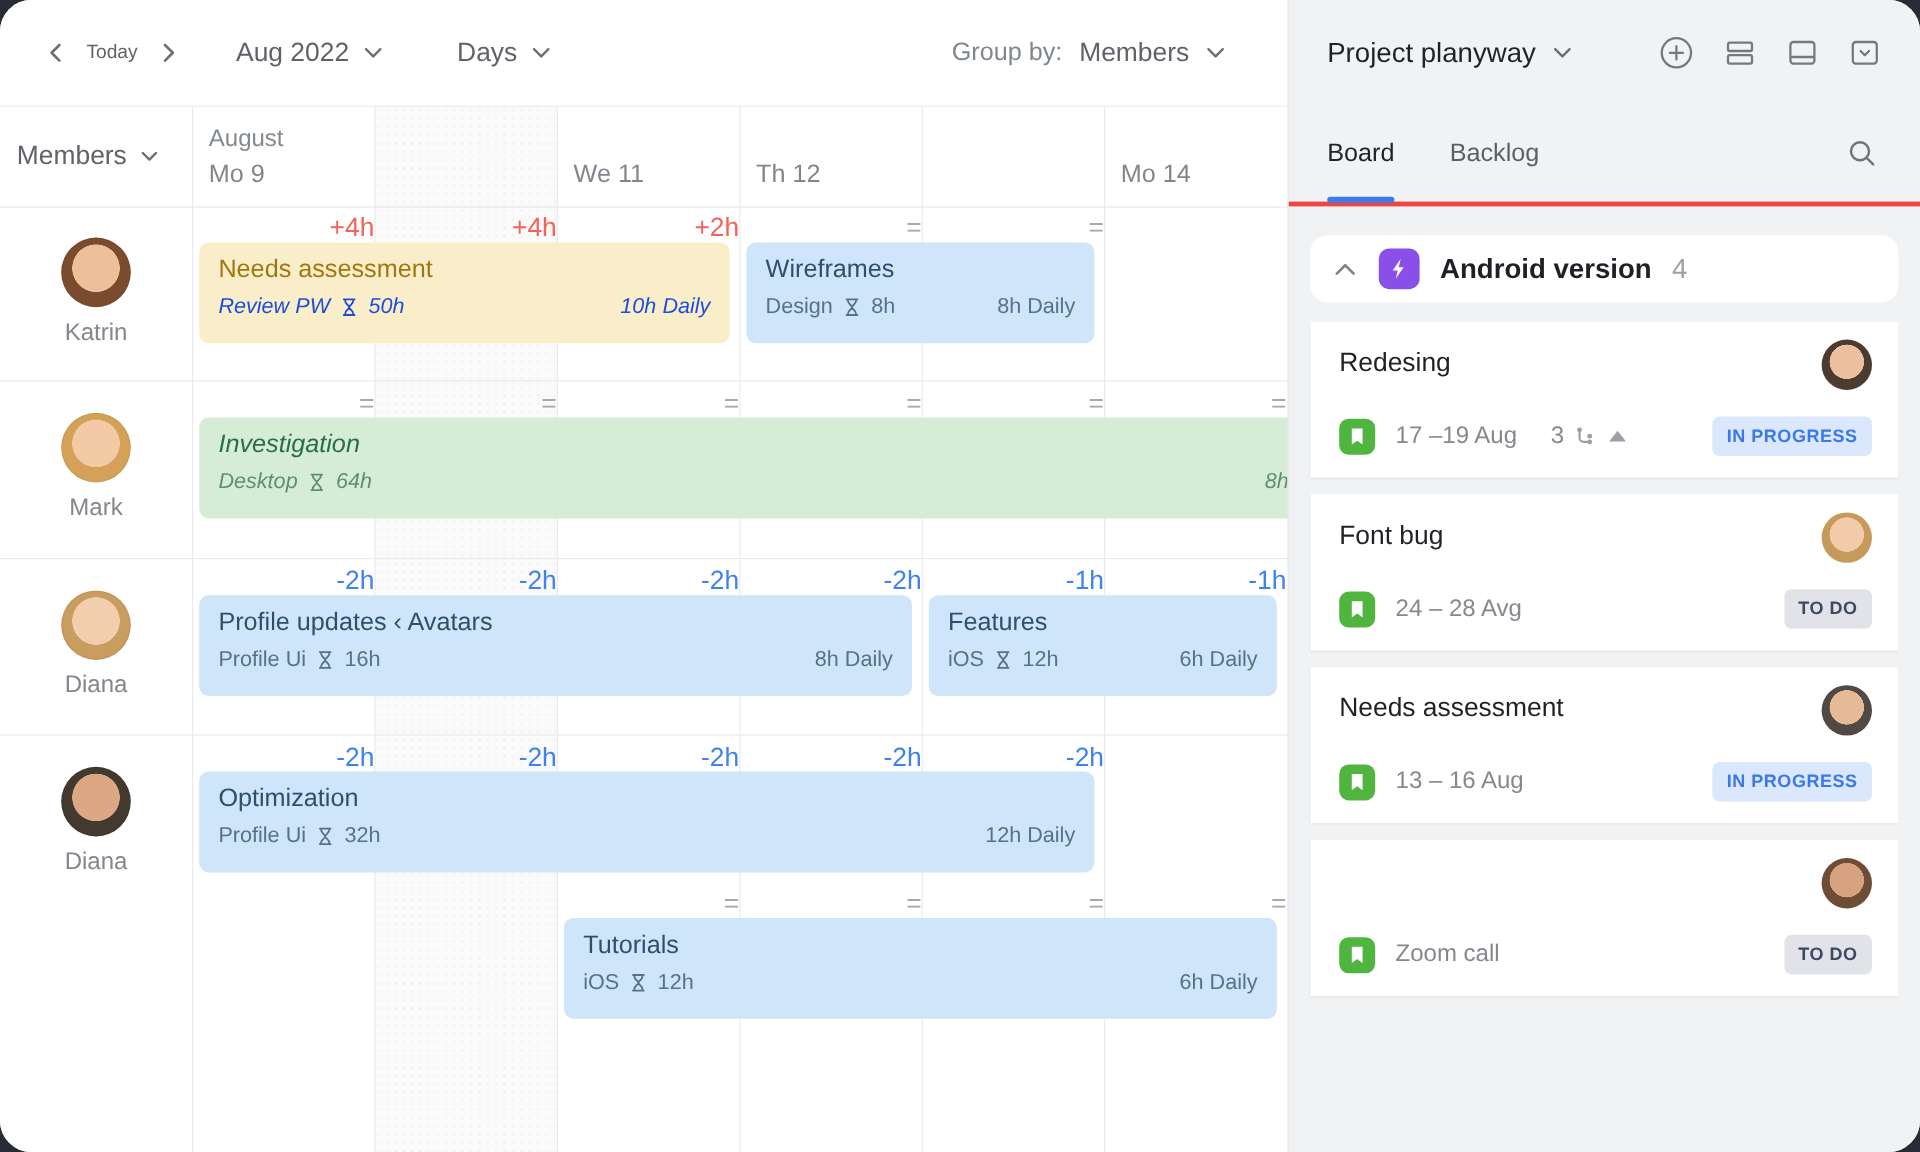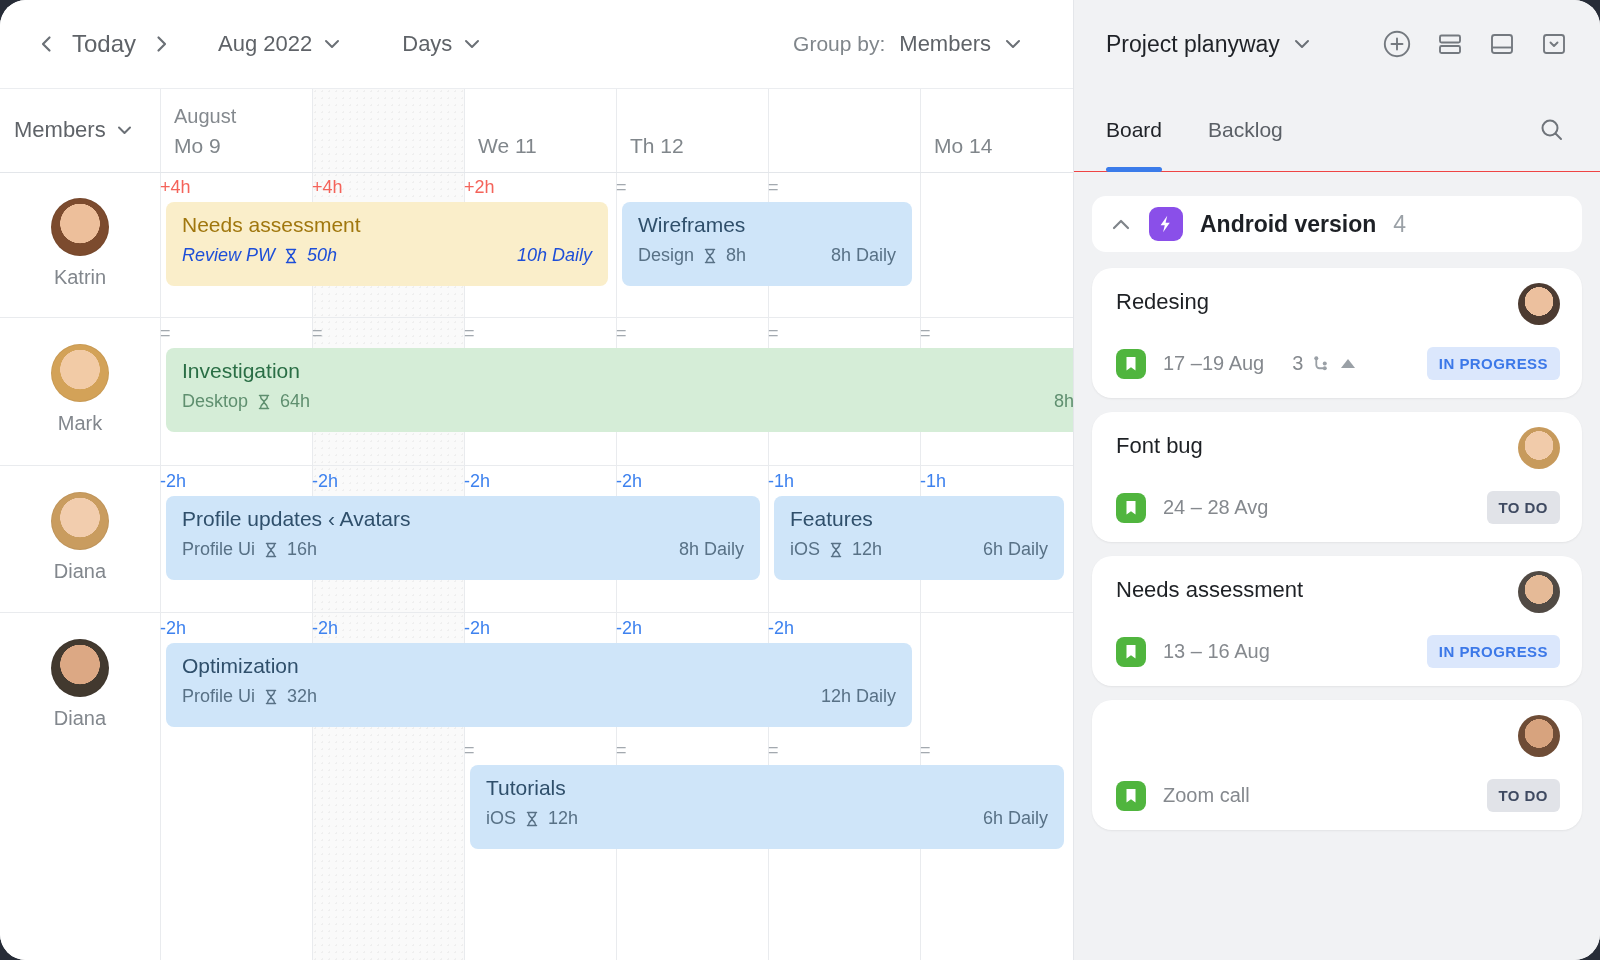--- a/index.html
+++ b/index.html
@@ -5,21 +5,21 @@
   html,body{margin:0;padding:0}
   body{width:1600px;height:960px;background:#272c37;font-family:"Liberation Sans", sans-serif;position:relative;overflow:hidden}
   *{box-sizing:border-box}
   .app{position:absolute;inset:0;border-radius:26px;overflow:hidden;background:#fff;display:flex}
 
   
   .cal{position:relative;width:1073px;height:100%;background:#fff;flex:none}
   .toolbar{position:absolute;top:0;left:0;width:100%;height:88px;display:flex;align-items:center;padding:0 52px 0 30px;color:#5f6368}
   .navbtn{background:none;border:none;padding:6px;cursor:pointer;display:flex;align-items:center;color:#6b7076}
   .tbtxt{font-size:21px;color:#5f6368}
-  .tbbtn{background:none;border:none;font-size:24px;color:#5f6368;padding:4px 8px;cursor:pointer;font-family:inherit}
+  .tbbtn{background:none;border:none;font-size:16px;color:#5f6368;padding:4px 8px;cursor:pointer;font-family:inherit}
   .dd{display:flex;align-items:center;gap:12px;cursor:pointer}
   .chev{flex:none}
   .gb{margin-left:auto;display:flex;align-items:center;gap:14px}
   .gb .lab{color:#80868b;font-size:21px}
   .gb .val{color:#5f6368;font-size:22px}
 
   .todaycol{position:absolute;top:88px;bottom:0;width:152px;background:#fafafa;background-image:radial-gradient(rgba(0,0,0,.045) 1px, transparent 1px);background-size:7px 7px}
   .vline{position:absolute;top:88px;bottom:0;width:1px;background:#e9ebee}
   .hline{position:absolute;left:0;width:1073px;height:1px;background:#e9ebee}
   .hline.hdrtop{background:#ebedf0}
@@ -32,21 +32,21 @@
   .dhead.today{flex-direction:row;align-items:flex-end;gap:12px;padding-bottom:8px}
   .todaytxt{font-size:21px;padding-bottom:10px}
   .todaycirc{width:40px;height:40px;border-radius:50%;color:#fff;font-size:21px;font-weight:700;display:flex;align-items:center;justify-content:center}
 
   .rows{position:absolute;top:172px;left:0;right:0;bottom:0}
   .mrow{position:relative;width:100%}
   .mrow.bb{border-bottom:1px solid #e9ebee}
   .av{position:absolute;left:51px;top:26px;width:58px;height:58px;border-radius:50%;box-shadow:inset 0 0 0 1px rgba(0,0,0,.05)}
   .mname{position:absolute;top:94px;left:0;width:160px;text-align:center;color:#82878d;font-size:20px}
   .lane{position:absolute;left:160px;right:0;height:120px}
-  .delta{position:absolute;top:5px;width:152px;text-align:left;font-size:18px}
+  .delta{position:absolute;top:5px;width:152px;text-align:right;font-size:22px}
   .bar{position:absolute;top:30px;height:84px;border-radius:8px;padding:10px 16px 12px;cursor:pointer;overflow:hidden}
   .bar-title{font-size:21px;line-height:1.25;white-space:nowrap}
   .bar-sub{display:flex;justify-content:space-between;align-items:center;font-size:18px;margin-top:7px}
   .bar-proj{display:flex;align-items:center;gap:9px;white-space:nowrap}
   .hg{flex:none}
 
   
   .a1{background:radial-gradient(circle at 50% 44%, #edbf9b 0 45%, #7c4b2e 46% 100%)}
   .a2{background:radial-gradient(circle at 50% 44%, #f2cba6 0 45%, #d3a258 46% 100%)}
   .a3{background:radial-gradient(circle at 50% 44%, #f2cdae 0 45%, #c99c5f 46% 100%)}
@@ -56,32 +56,32 @@
   .c3{background:radial-gradient(circle at 50% 44%, #e5ba97 0 45%, #514a44 46% 100%)}
   .c4{background:radial-gradient(circle at 50% 44%, #d7a37e 0 45%, #6e4c36 46% 100%)}
 
   
   .panel{position:relative;flex:1;height:100%;background:#f1f2f4;border-left:1px solid #e4e6ea}
   .panel-top{height:88px;display:flex;align-items:center;padding:0 30px 0 32px}
   .proj{display:flex;align-items:center;gap:14px;cursor:pointer}
   .proj .name{font-size:23px;color:#1f2227}
   .picons{margin-left:auto;display:flex;align-items:center;gap:20px}
   .pic{background:none;border:none;padding:2px;cursor:pointer;display:flex;color:#74797f}
-  .tabs{height:84px;display:flex;align-items:center;padding:0 30px 0 32px;border-bottom:1px solid #ef4444}
+  .tabs{height:84px;display:flex;align-items:center;padding:0 30px 0 32px;border-bottom:4px solid #ef4444}
   .tab{position:relative;height:100%;display:flex;align-items:center;font-size:21px;color:#5b6066;margin-right:46px;cursor:pointer}
   .tab.active{color:#202328}
   .tab.active::after{content:'';position:absolute;left:0;right:0;bottom:-1px;height:5px;border-radius:3px;background:#3b7cea}
   .searchbtn{margin-left:auto;background:none;border:none;cursor:pointer;display:flex;color:#6f747a;padding:4px}
   .pcontent{padding:24px 18px 0}
   .ghead{height:56px;background:#fff;border-radius:14px;display:flex;align-items:center;gap:17px;padding:0 18px;margin-bottom:16px}
   .collapse{background:none;border:none;cursor:pointer;display:flex;color:#7f848a;padding:2px}
   .bolt{width:34px;height:34px;border-radius:9px;display:flex;align-items:center;justify-content:center;flex:none}
   .gtitle{font-size:23px;font-weight:700;color:#1d2025}
   .gcount{font-size:23px;color:#9ba1a7}
-  .card{position:relative;height:130px;background:#fff;border-radius:20px;box-shadow:0 1px 2px rgba(60,64,67,.08);margin-bottom:14px;padding:21px 24px;cursor:pointer}
+  .card{position:relative;height:130px;background:#fff;border-radius:0;box-shadow:0 1px 2px rgba(60,64,67,.08);margin-bottom:14px;padding:21px 24px;cursor:pointer}
   .card-title{font-size:22px;color:#1e2125}
   .card-av{position:absolute;top:15px;right:22px;width:42px;height:42px;border-radius:50%}
   .card-foot{position:absolute;left:24px;right:22px;bottom:18px;display:flex;align-items:center}
   .bm{width:30px;height:30px;border-radius:8px;display:flex;align-items:center;justify-content:center;flex:none}
   .cdate{font-size:20px;color:#85898e;margin-left:17px}
   .subgrp{display:flex;align-items:center;gap:8px;margin-left:28px}
   .subcnt{font-size:20px;color:#85898e}
   .caret-up{width:0;height:0;border-left:7px solid transparent;border-right:7px solid transparent;border-bottom:9px solid #9aa0a6;margin-left:4px}
   .badge{margin-left:auto;font-size:15px;font-weight:700;letter-spacing:.03em;padding:8px 12px;border-radius:6px;white-space:nowrap}
 </style>
@@ -204,21 +204,21 @@
             <div class="av a2"></div>
             <div class="mname">Mark</div>
           </div>
           <div class="lane" style="top: 0px;">
             <div class="delta" style="left: 0px; color: rgb(163, 169, 175);">=</div>
             <div class="delta" style="left: 152px; color: rgb(163, 169, 175);">=</div>
             <div class="delta" style="left: 304px; color: rgb(163, 169, 175);">=</div>
             <div class="delta" style="left: 456px; color: rgb(163, 169, 175);">=</div>
             <div class="delta" style="left: 608px; color: rgb(163, 169, 175);">=</div>
             <div class="delta" style="left: 760px; color: rgb(163, 169, 175);">=</div>
-            <div class="bar" style="left: 6px; width: 966px; background: rgb(213, 237, 215);">
+            <div class="bar" style="left: 6px; width: 966px; background: rgb(213, 237, 215); font-style: italic;">
               <div class="bar-title" style="color: rgb(42, 110, 69);">Investigation</div>
               <div class="bar-sub" style="color: rgb(95, 143, 111);">
                 <span class="bar-proj">
                   <span>Desktop</span>
                   <svg class="hg" width="14" height="16" viewBox="0 0 14 16" fill="none" stroke="currentColor" stroke-width="1.5" stroke-linecap="round">
                     <path d="M2.5 1.5h9M2.5 14.5h9M3.5 2c0 4 3.5 4 3.5 6s-3.5 2-3.5 6M10.5 2c0 4-3.5 4-3.5 6s3.5 2 3.5 6"></path>
                   </svg>
                   <span>64h</span>
                 </span>
                 <span>8h daily</span>

